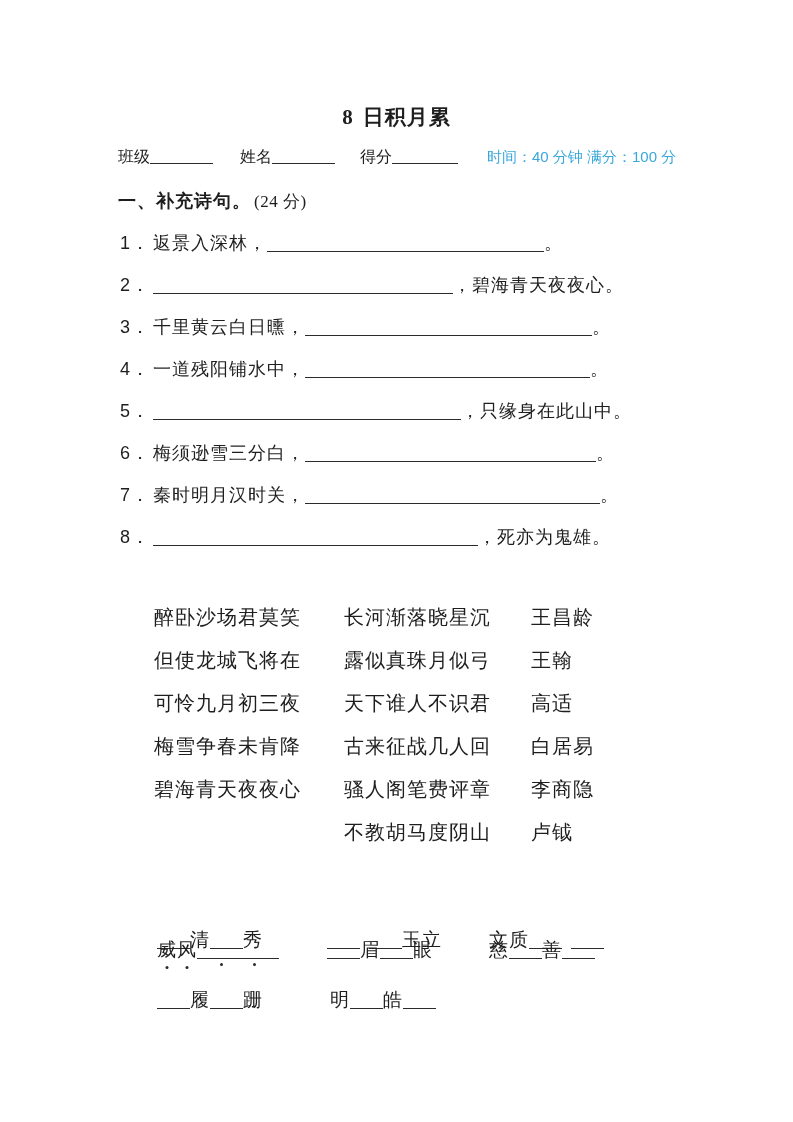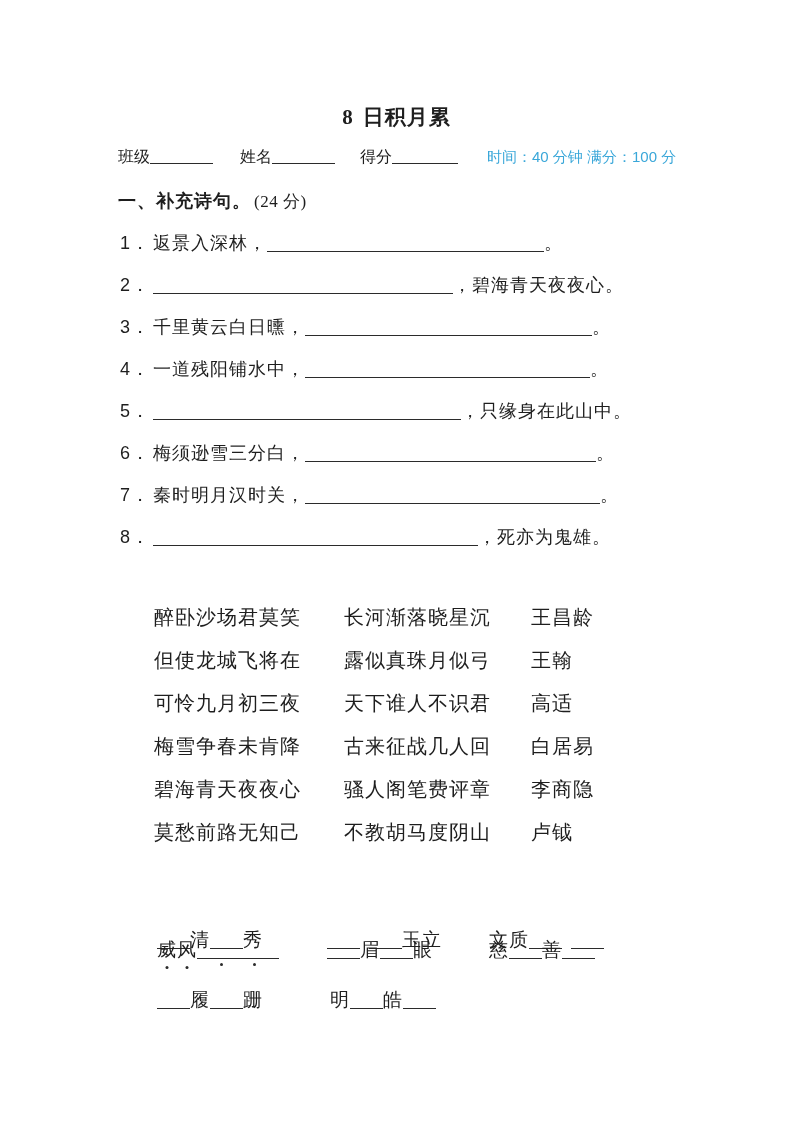--- a/index.html
+++ b/index.html
@@ -89,21 +89,20 @@
         <span class="s2-cell" style="left: 154px;">梅雪争春未肯降</span>
         <span class="s2-cell" style="left: 344px;">古来征战几人回</span>
         <span class="s2-cell" style="left: 531px;">白居易</span>
       </div>
       <div class="s2-row" style="top: 776px;">
         <span class="s2-cell" style="left: 154px;">碧海青天夜夜心</span>
         <span class="s2-cell" style="left: 344px;">骚人阁笔费评章</span>
         <span class="s2-cell" style="left: 531px;">李商隐</span>
       </div>
       <div class="s2-row" style="top: 819px;">
-        <span class="s2-cell" style="left: 154px;">莫愁前路无知己</span>
         <span class="s2-cell" style="left: 344px;">不教胡马度阴山</span>
         <span class="s2-cell" style="left: 531px;">卢钺</span>
       </div>
     </div>
 
   <div id="s3-rows">
       <div class="s3-row" style="top: 899px; margin-top: 28px;">
         <span class="s3-word" style="left: 157px;"><span class="wblank" style="width: 33px;"></span><span>清</span><span class="wblank" style="width: 33px;"></span><span>秀</span></span>
         <span class="s3-word" style="left: 327px;"><span class="wblank" style="width: 33px;"></span><span class="gap" style="width: 9px;"></span><span class="wblank" style="width: 33px;"></span><span>玉立</span></span>
         <span class="s3-word" style="left: 489px;"><span>文质</span><span class="wblank" style="width: 33px;"></span><span class="gap" style="width: 9px;"></span><span class="wblank" style="width: 33px;"></span></span>

